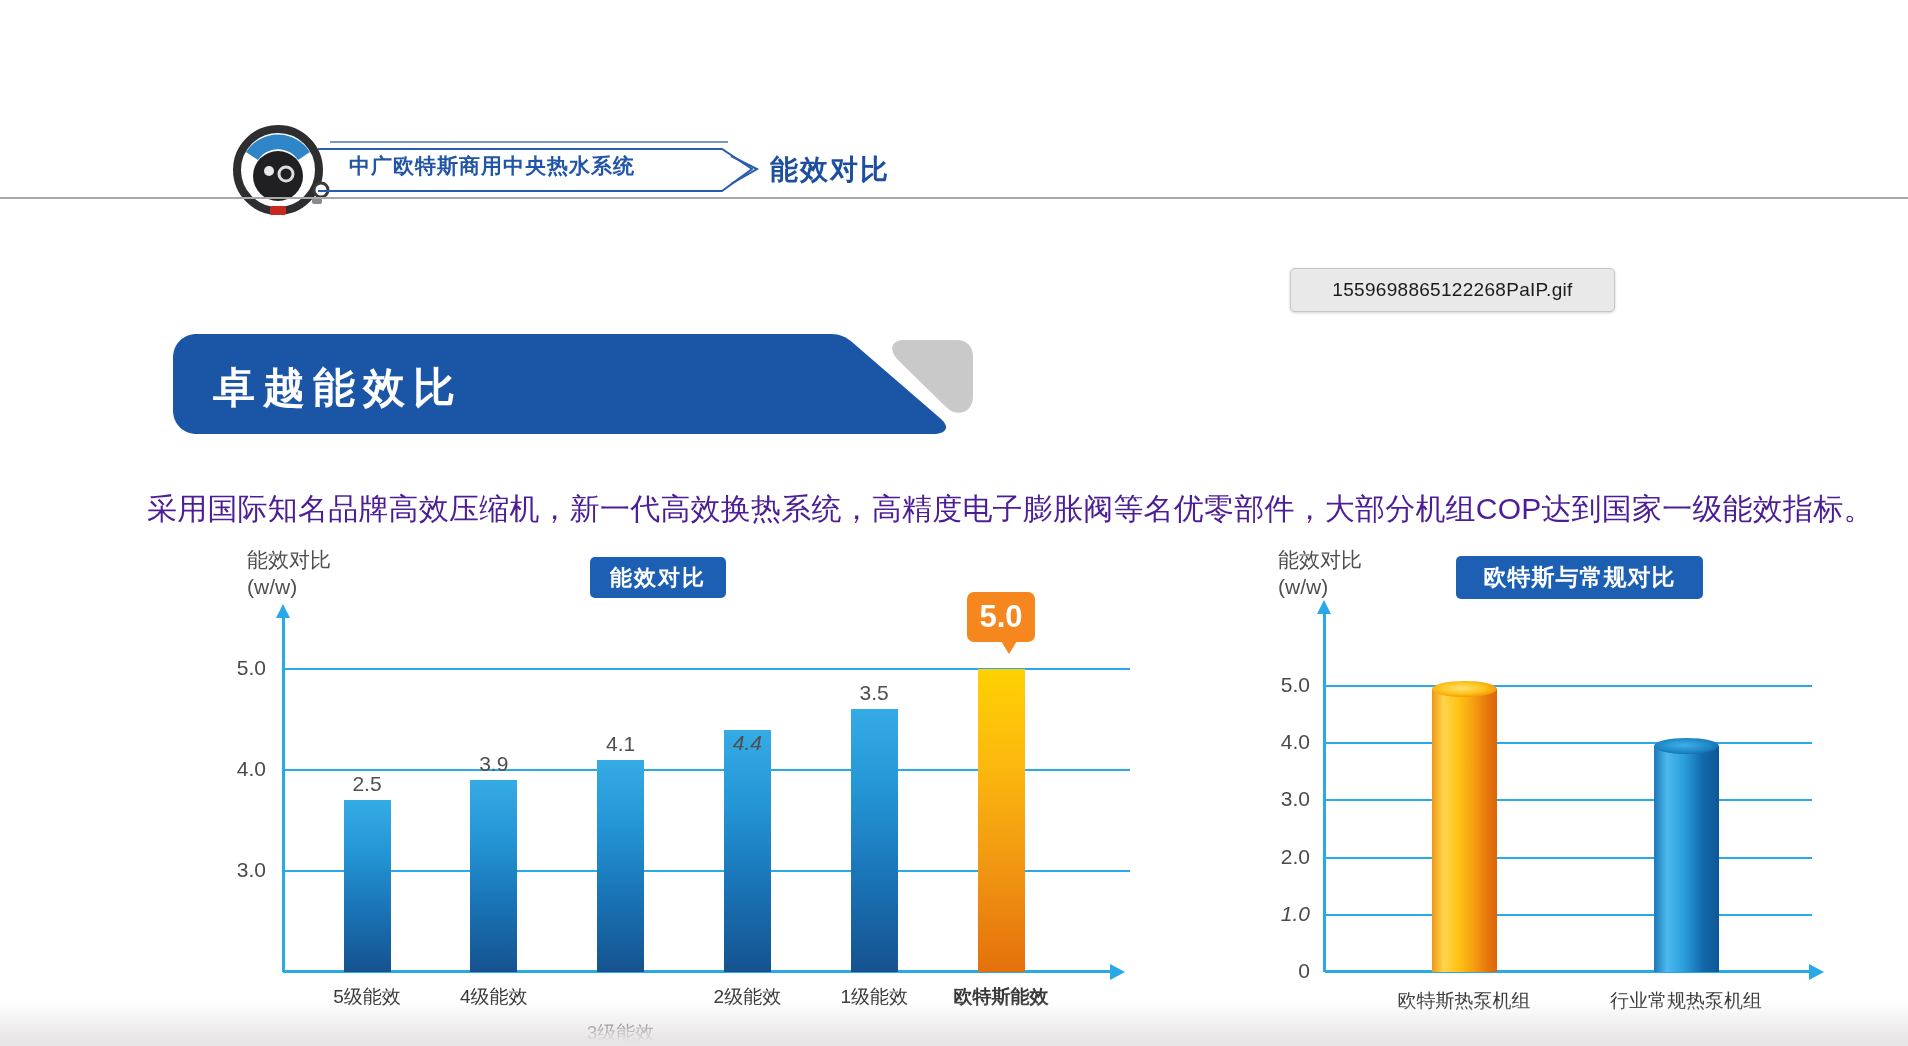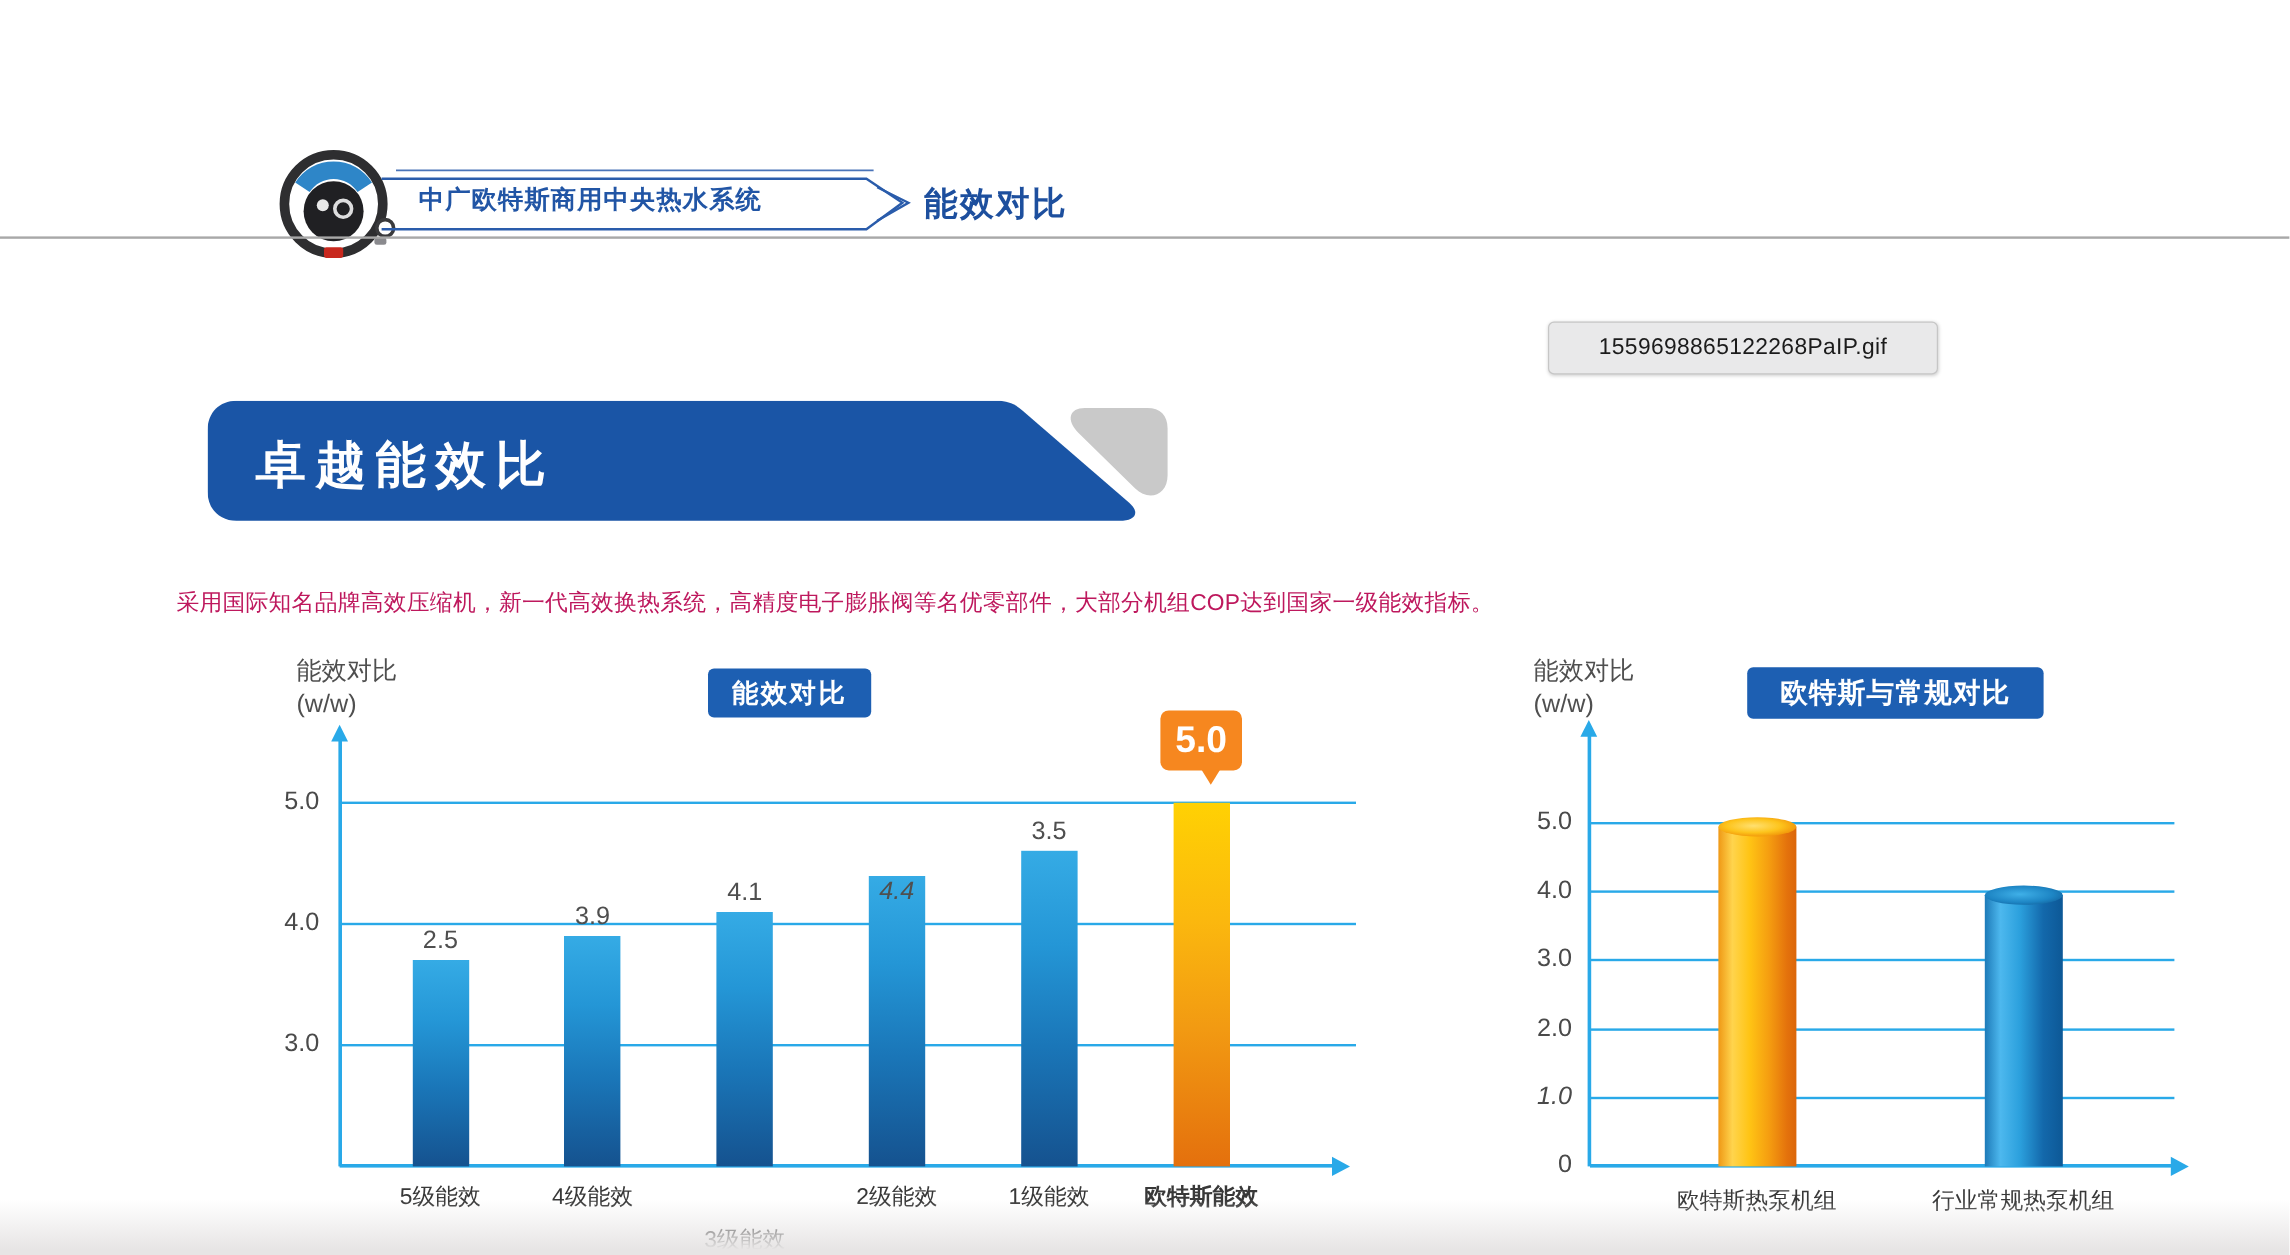--- a/index.html
+++ b/index.html
@@ -13,21 +13,21 @@
   .tab-label{left:770px;top:151px;font-size:28px;font-weight:bold;color:#1d4f9e;letter-spacing:2px;white-space:nowrap;}
   .divider{left:0;top:197px;width:1908px;height:2px;background:#a8a8a8;}
   
   .tooltip{
     left:1290px;top:268px;width:323px;height:42px;background:#e9e9ea;border:1px solid #c6c6c6;border-radius:5px;
     box-shadow:0 1px 3px rgba(0,0,0,.18);display:flex;align-items:center;justify-content:center;
     font-size:19px;color:#1b1b1b;letter-spacing:.3px;
   }
   
   .banner-title{left:213px;top:360px;font-size:42px;font-weight:bold;color:#ffffff;letter-spacing:8px;white-space:nowrap;}
-  .description{left:147px;top:489px;font-size:19px;color:#be185d;white-space:nowrap;letter-spacing:.2px;}
+  .description{left:147px;top:489px;font-size:30px;color:#4c1d95;white-space:nowrap;letter-spacing:.2px;}
   
   .axis-label{font-size:21px;color:#4f4f4f;line-height:27px;}
   .badge{background:#1d5fb2;border-radius:5px;color:#fff;display:flex;align-items:center;justify-content:center;font-weight:bold;}
   .badge1{left:590px;top:557px;width:136px;height:41px;font-size:22px;letter-spacing:2px;}
   .badge2{left:1456px;top:556px;width:247px;height:43px;font-size:23px;letter-spacing:1px;}
   .vaxis{width:3px;background:#29a9e8;}
   .haxis{height:3px;background:#29a9e8;}
   .arrow-up{width:0;height:0;border-left:7px solid transparent;border-right:7px solid transparent;border-bottom:14px solid #29a9e8;}
   .arrow-right{width:0;height:0;border-top:8px solid transparent;border-bottom:8px solid transparent;border-left:15px solid #29a9e8;}
   .gridline{height:2px;background:#29a9e8;z-index:0;}

